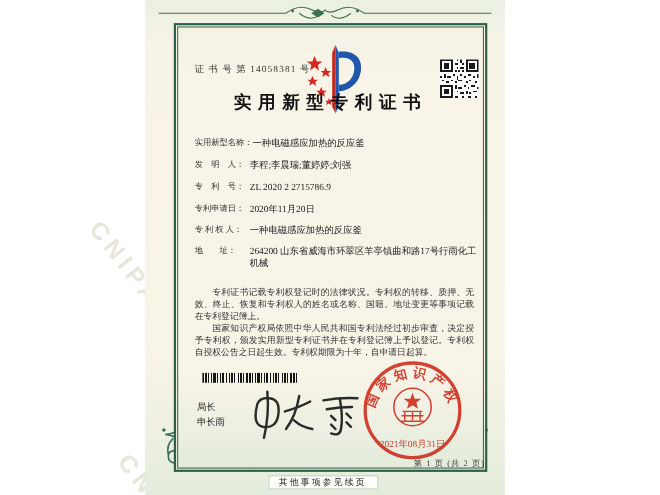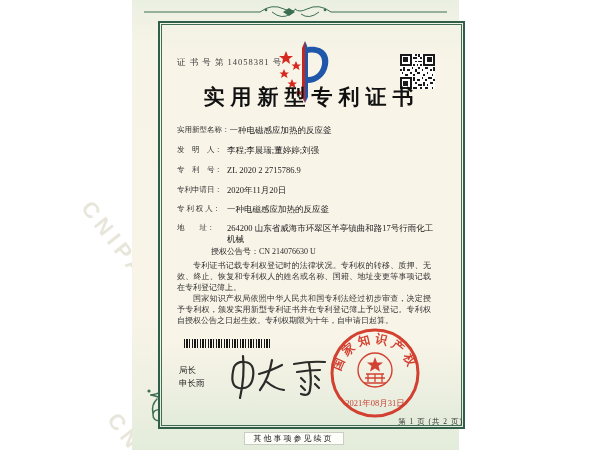--- a/index.html
+++ b/index.html
@@ -1,29 +1,29 @@
 <!DOCTYPE html>
 <html><head>
 <meta charset="utf-8">
 <style>
   html,body{margin:0;padding:0;background:#ffffff;}
   body{width:600px;height:450px;position:relative;overflow:hidden;
        font-family:"Liberation Serif","DejaVu Serif",serif;color:#2b2b2b;}
   .paper{position:absolute;left:132px;top:0;width:327px;height:450px;
     background:linear-gradient(180deg,#eaf0e1 0%,#f6f3e7 9%,#f8f4e8 70%,#eef0e1 88%,#e3ecdb 100%);}
   .ornament{position:absolute;left:12px;top:2px;width:303px;height:20px;}
-  .panel{position:absolute;left:26px;top:21px;width:307px;height:408px;
+  .panel{position:absolute;left:26px;top:21px;width:285px;height:408px;
     border:2px solid #2f5f49;box-sizing:border-box;
     background:linear-gradient(180deg,#f2f2e5 0%,#f9f4e8 12%,#f9f4e8 78%,#e9eedf 94%,#e2ebda 100%);}
   .panel-inner{position:absolute;inset:1px;border:1px solid #3f6d55;pointer-events:none;}
   .certno{position:absolute;left:17px;top:34px;font-size:8.5px;letter-spacing:1px;color:#3a3a3a;}
   .logo{position:absolute;left:112px;top:16px;}
   .qr{position:absolute;left:240px;top:31px;}
   .title{position:absolute;left:0;top:60px;width:100%;text-align:center;
-    font-size:21px;font-weight:bold;letter-spacing:6px;color:#111;}
+    font-size:16px;font-weight:bold;letter-spacing:6px;color:#111;}
   .fields{position:absolute;left:17px;width:258px;}
   .frow{position:absolute;left:0;display:flex;width:258px;line-height:10.5px;}
   .flabel{flex:0 0 50px;font-size:7.5px;color:#333;white-space:nowrap;}
   .fvalue{flex:1;font-size:8.5px;color:#222;}
   .grant{position:absolute;left:17px;top:223px;width:262px;display:flex;font-size:8px;}
   .grant .g2{margin-left:34px;}
   .paras{position:absolute;left:17px;top:237px;width:254px;}
   .paras p{margin:0;font-size:8px;line-height:11px;text-align:justify;text-indent:2em;color:#333;}
   .barcode{position:absolute;left:24px;top:316px;width:86px;height:9px;
     background:repeating-linear-gradient(90deg,#151515 0 1px,transparent 1px 2px,#151515 2px 4px,transparent 4px 5px,#151515 5px 6px,transparent 6px 8px);}
@@ -147,23 +147,20 @@
         <span class="flabel">专 利 权 人：</span>
         <span class="fvalue">一种电磁感应加热的反应釜</span>
       </div>
       <div class="frow" style="top:200px">
         <span class="flabel">地　　址：</span>
         <span class="fvalue">264200 山东省威海市环翠区羊亭镇曲和路17号行雨化工机械</span>
       </div>
     </div>
 
     <div class="grant">
-      <span class="g2">
-        <span>授权公告号：</span><span>CN 214076630 U</span>
-      </span>
     </div>
 
     <div class="paras">
       <p>专利证书记载专利权登记时的法律状况。专利权的转移、质押、无效、终止、恢复和专利权人的姓名或名称、国籍、地址变更等事项记载在专利登记簿上。</p>
       <p>国家知识产权局依照中华人民共和国专利法经过初步审查，决定授予专利权，颁发实用新型专利证书并在专利登记簿上予以登记。专利权自授权公告之日起生效。专利权期限为十年，自申请日起算。</p>
     </div>
 
     <div class="barcode"></div>
 
     <div class="director">

